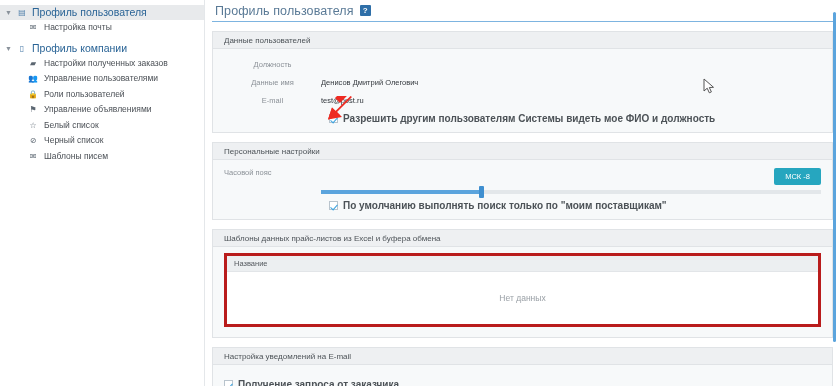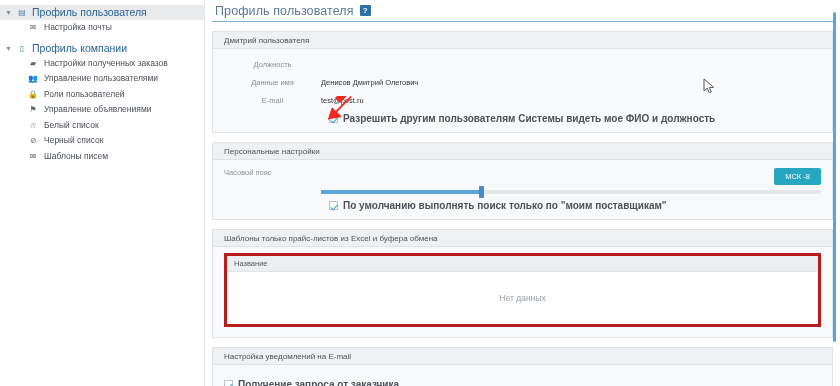--- a/index.html
+++ b/index.html
@@ -362,21 +362,21 @@
   </div>
 
   <div id="main">
 
     <div id="page-header">
       <span id="page-title">Профиль пользователя</span>
       <span id="help-badge">?</span>
     </div>
 
     <div class="panel">
-      <div class="panel-head">Дмитрий пользователя</div>
+      <div class="panel-head">Данные пользователей</div>
       <div class="panel-body">
         <div class="field-row">
           <span class="field-label">Должность</span>
           <span class="field-value"></span>
         </div>
         <div class="field-row">
           <span class="field-label">Данные имя</span>
           <span class="field-value">Денисов Дмитрий Олегович</span>
         </div>
         <div class="field-row">
@@ -404,21 +404,21 @@
           </div>
         </div>
         <div class="check-row">
           <span class="checkbox checked"></span>
           <span class="check-label">По умолчанию выполнять поиск только по "моим поставщикам"</span>
         </div>
       </div>
     </div>
 
     <div class="panel">
-      <div class="panel-head">Шаблоны только прайс-листов из Excel и буфера обмена</div>
+      <div class="panel-head">Шаблоны данных прайс-листов из Excel и буфера обмена</div>
       <div class="tbl-wrap">
         <div class="tbl">
           <div class="tbl-head">
             <span class="tbl-th">Название</span>
             <span class="tbl-th last"></span>
           </div>
           <div class="tbl-empty">Нет данных</div>
         </div>
       </div>
     </div>

